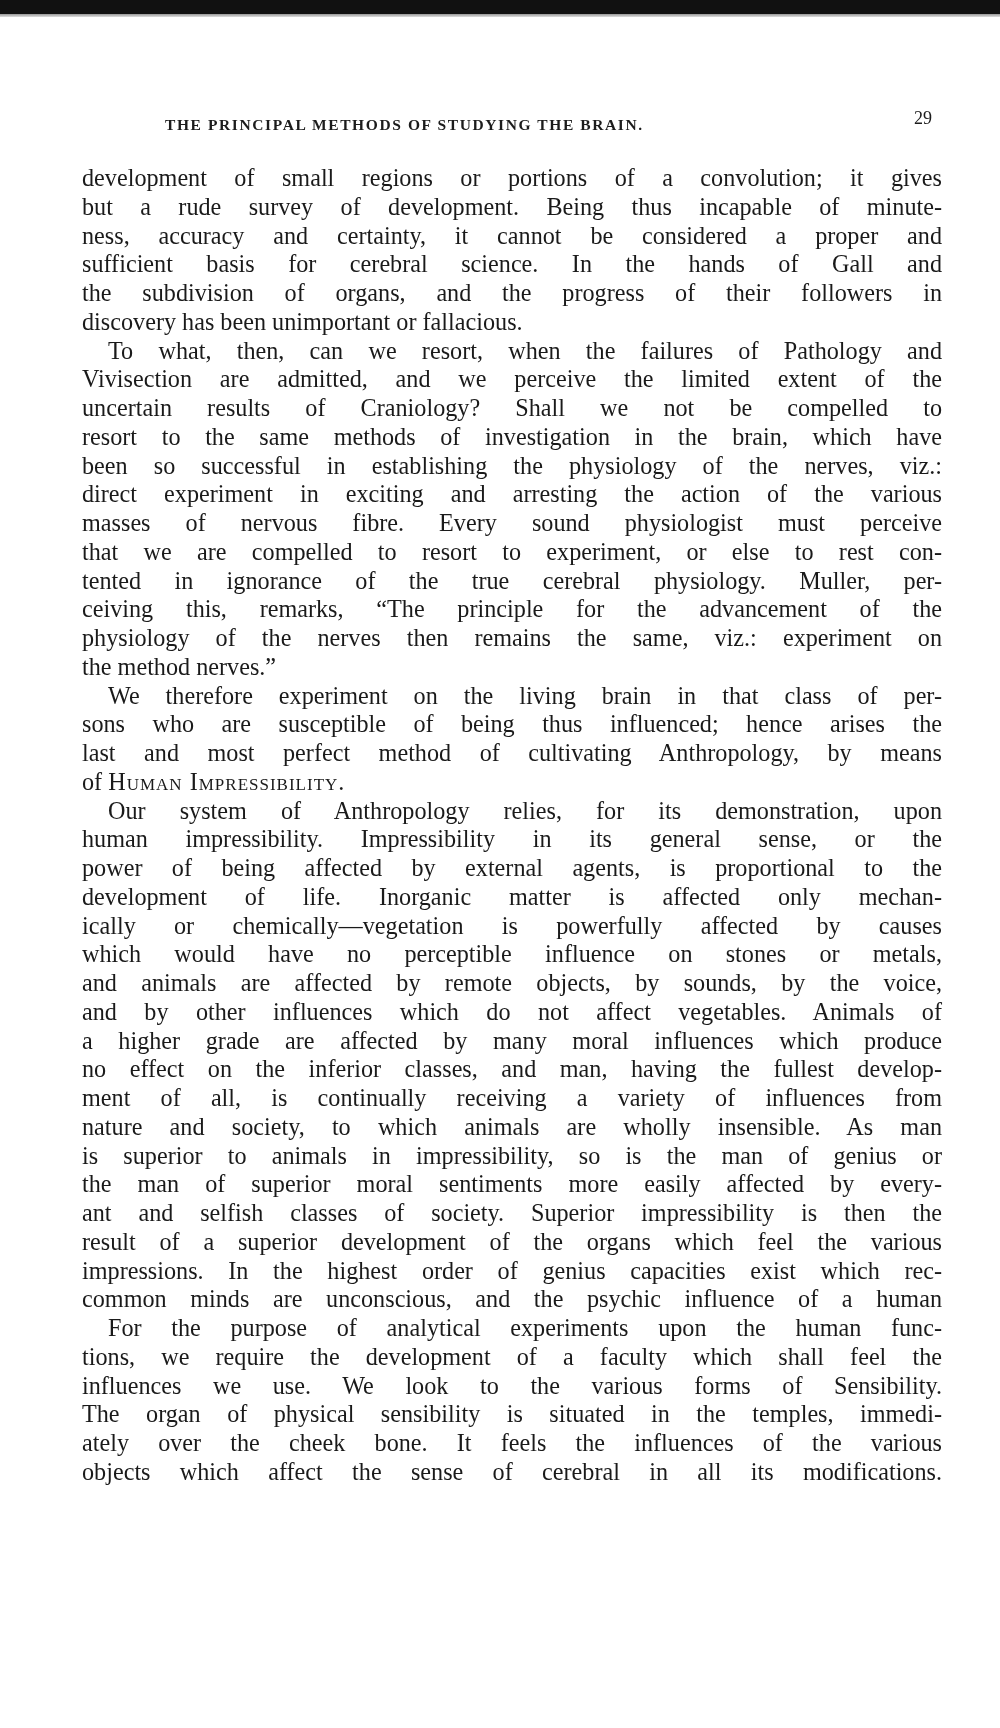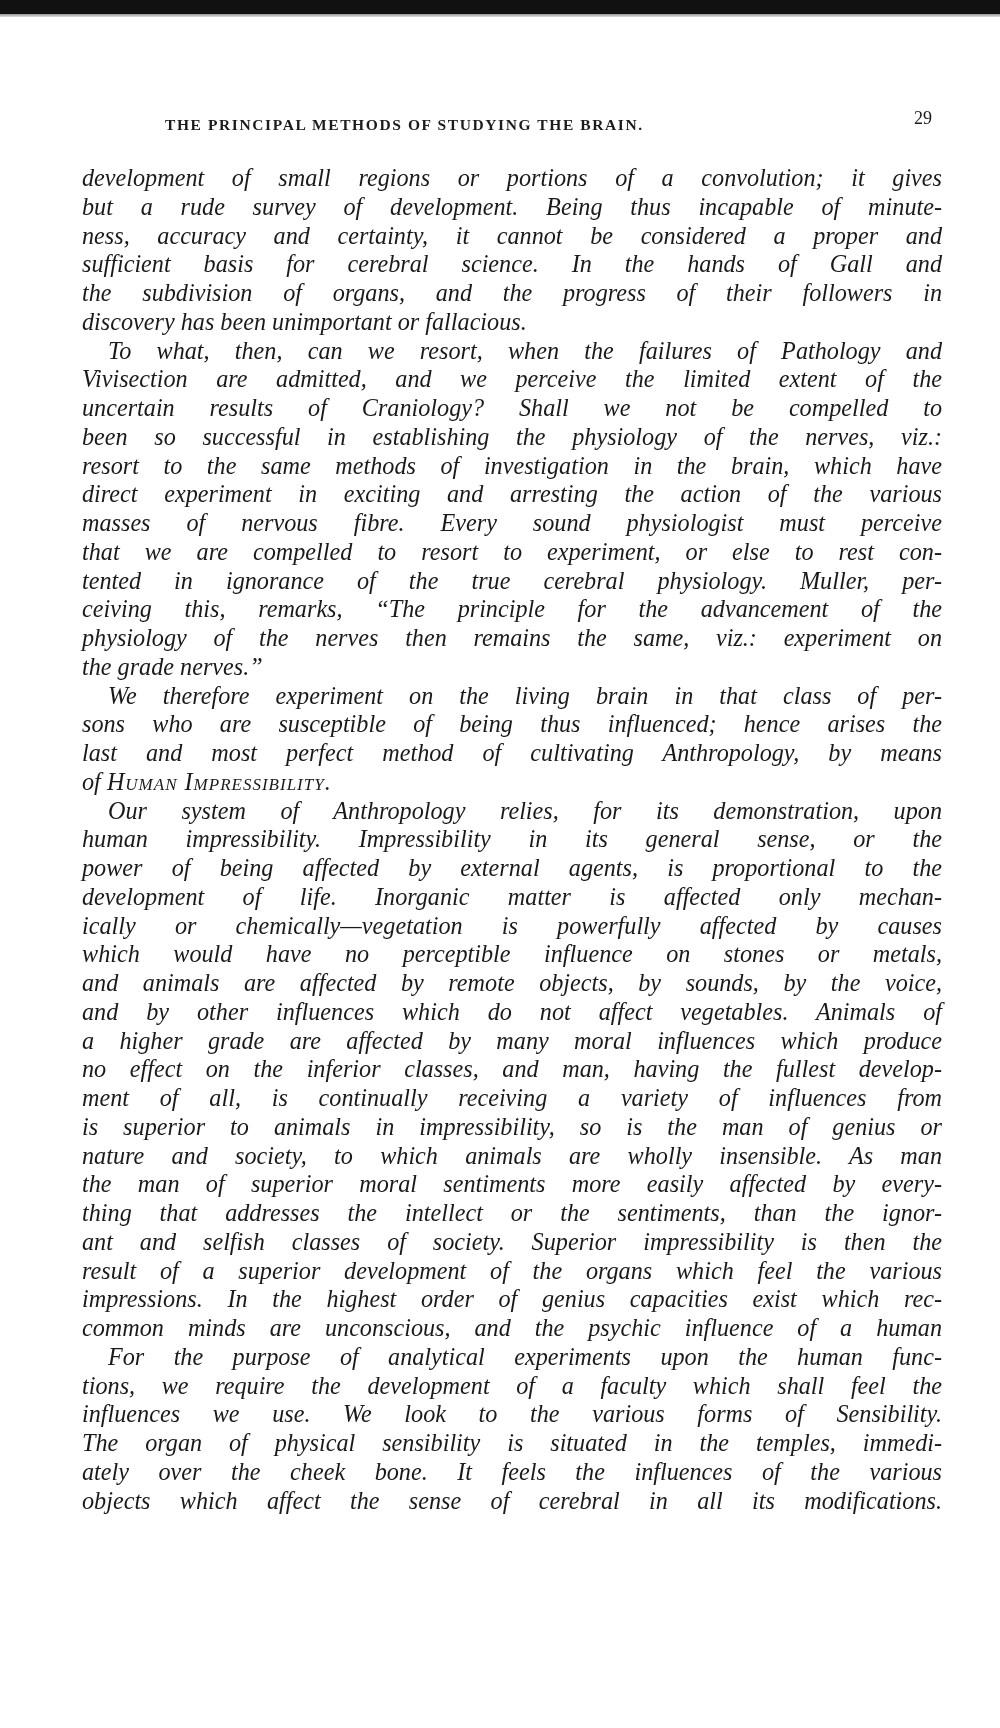--- a/index.html
+++ b/index.html
@@ -2,21 +2,21 @@
 <html><head>
   <meta charset="utf-8">
   <style>
     html, body { margin: 0; padding: 0; background: #ffffff; }
     body { width: 1000px; height: 1728px; position: relative; overflow: hidden; font-family: "Liberation Serif", "DejaVu Serif", serif; color: #1a1a1a; }
     .top-bar { position: absolute; left: 0; top: 0; width: 1000px; height: 14px; background: #111111; }
     .top-bar-edge { position: absolute; left: 0; top: 14px; width: 1000px; height: 3px; background: linear-gradient(#6a6a6a, #cfcfcf); opacity: 0.7; }
     .running-head { position: absolute; left: 0; top: 108px; width: 872px; height: 30px; }
     .running-title { position: absolute; left: 165px; top: 8px; font-size: 15.5px; letter-spacing: 1.6px; font-weight: bold; text-transform: uppercase; color: #1c1c1c; }
     .page-number { position: absolute; left: 914px; top: 0px; font-size: 18px; color: #1c1c1c; }
-    .text-block { position: absolute; left: 82px; top: 164px; width: 860px; font-style: italic; }
+    .text-block { position: absolute; left: 82px; top: 164px; width: 860px; }
     .line { height: 28.75px; line-height: 28.75px; font-size: 24.2px; white-space: nowrap; text-align: justify; text-align-last: justify; }
     .line.last { text-align-last: left; }
     .line.indent { padding-left: 26px; }
     .sc { font-variant: small-caps; letter-spacing: 1px; }
   </style>
 </head>
 <body>
 
 <div class="top-bar"></div>
 <div class="top-bar-edge"></div>
@@ -34,29 +34,29 @@
     <div class="line">ness, accuracy and certainty, it cannot be considered a proper and</div>
     <div class="line">sufficient basis for cerebral science.  In the hands of Gall and</div>
     <div class="line">the subdivision of organs, and the progress of their followers in</div>
     <div class="line last">discovery has been unimportant or fallacious.</div>
   </div>
 
   <div>
     <div class="line indent">To what, then, can we resort, when the failures of Pathology and</div>
     <div class="line">Vivisection are admitted, and we perceive the limited extent of the</div>
     <div class="line">uncertain results of Craniology?  Shall we not be compelled to</div>
+    <div class="line">resort to the same methods of investigation in the brain, which have</div>
     <div class="line">been so successful in establishing the physiology of the nerves, viz.:</div>
-    <div class="line">resort to the same methods of investigation in the brain, which have</div>
     <div class="line">direct experiment in exciting and arresting the action of the various</div>
     <div class="line">masses of nervous fibre.  Every sound physiologist must perceive</div>
     <div class="line">that we are compelled to resort to experiment, or else to rest con-</div>
     <div class="line">tented in ignorance of the true cerebral physiology.  Muller, per-</div>
     <div class="line">ceiving this, remarks, “The principle for the advancement of the</div>
     <div class="line">physiology of the nerves then remains the same, viz.: experiment on</div>
-    <div class="line last">the grade nerves.”</div>
+    <div class="line last">the method nerves.”</div>
   </div>
 
   <div>
     <div class="line indent">We therefore experiment on the living brain in that class of per-</div>
     <div class="line">sons who are susceptible of being thus influenced; hence arises the</div>
     <div class="line">last and most perfect method of cultivating Anthropology, by means</div>
     <div class="line last"><span>of </span><span class="sc">Human Impressibility</span><span>.</span></div>
   </div>
 
   <div>
@@ -64,24 +64,23 @@
     <div class="line">human impressibility.  Impressibility in its general sense, or the</div>
     <div class="line">power of being affected by external agents, is proportional to the</div>
     <div class="line">development of life.  Inorganic matter is affected only mechan-</div>
     <div class="line">ically or chemically—vegetation is powerfully affected by causes</div>
     <div class="line">which would have no perceptible influence on stones or metals,</div>
     <div class="line">and animals are affected by remote objects, by sounds, by the voice,</div>
     <div class="line">and by other influences which do not affect vegetables.  Animals of</div>
     <div class="line">a higher grade are affected by many moral influences which produce</div>
     <div class="line">no effect on the inferior classes, and man, having the fullest develop-</div>
     <div class="line">ment of all, is continually receiving a variety of influences from</div>
+    <div class="line">nature and society, to which animals are wholly insensible.  As man</div>
     <div class="line">is superior to animals in impressibility, so is the man of genius or</div>
-    <div class="line">nature and society, to which animals are wholly insensible.  As man</div>
     <div class="line">the man of superior moral sentiments more easily affected by every-</div>
-    <div class="line">thing that addresses the intellect or the sentiments, than the ignor-</div>
     <div class="line">ant and selfish classes of society.  Superior impressibility is then the</div>
     <div class="line">result of a superior development of the organs which feel the various</div>
     <div class="line">impressions.  In the highest order of genius capacities exist which rec-</div>
     <div class="line">common minds are unconscious, and the psychic influence of a human</div>
   </div>
 
   <div>
     <div class="line indent">For the purpose of analytical experiments upon the human func-</div>
     <div class="line">tions, we require the development of a faculty which shall feel the</div>
     <div class="line">influences we use.  We look to the various forms of Sensibility.</div>

